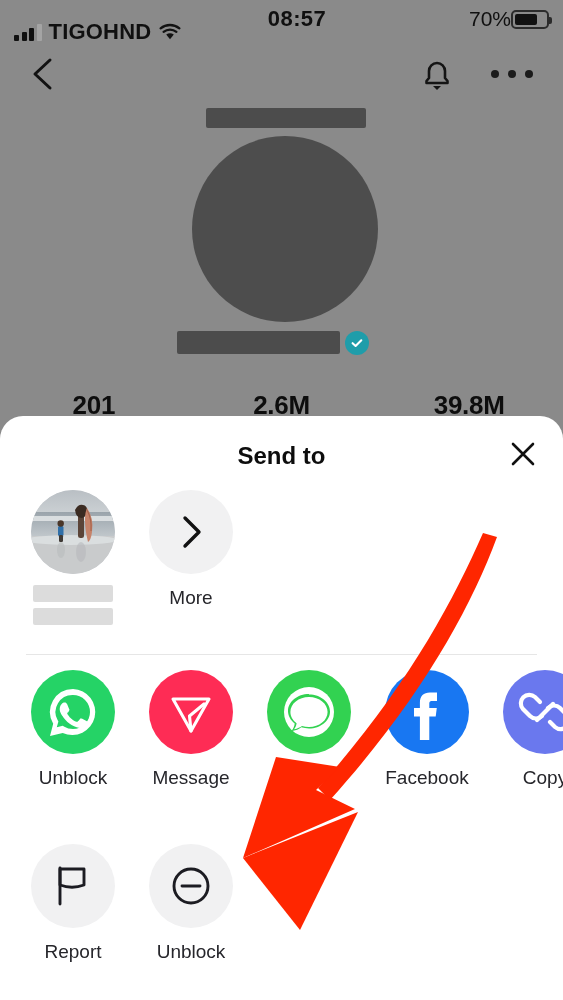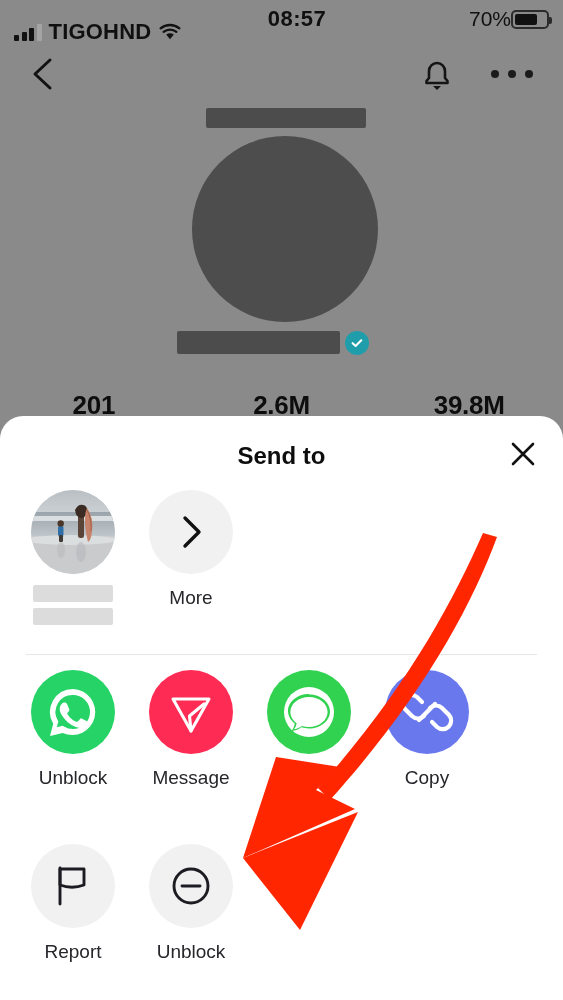--- a/index.html
+++ b/index.html
@@ -336,20 +336,29 @@
             <circle cx="42" cy="42" r="25" fill="#ffffff"></circle>
             <path d="M42 24 c-11.6 0-21 7.6-21 17 0 4.9 2.6 9.3 6.7 12.4 -.3 3-1.6 5.7-3.7 7.9
                      4.8-.6 8.2-2.4 10.3-4 2.4.7 5 1.1 7.7 1.1 11.6 0 21-7.6 21-17 0-9.4-9.4-17-21-17 Z" fill="#32D251"></path>
             <path d="M42 27 c-10.3 0-18.6 6.7-18.6 15 0 4.4 2.4 8.4 6.2 11.2 -.3 2.3-1.2 4.3-2.6 6
                      3.6-.6 6.3-1.9 8-3.2 2.2.7 4.5 1 7 1 10.3 0 18.6-6.7 18.6-15 0-8.3-8.3-15-18.6-15 Z" fill="#ffffff"></path>
           </svg>
         </div>
         <div class="cell-label"></div>
       </div>
 
+      <div class="cell">
+        <div class="cell-circle" style="background:#1877F2;">
+          <svg width="84" height="84" viewBox="0 0 84 84">
+            <path d="M52 31 h-5.6 c-1.4 0-2.1.9-2.1 2.4 V38 h7.5 l-1.1 8.4 h-6.4 V70 h-9.4 V46.4 H29 V38 h5.9 v-5.6
+                     c0-6.2 3.7-9.9 10-9.9 H52 Z" fill="#ffffff"></path>
+          </svg>
+        </div>
+        <div class="cell-label">Facebook</div>
+      </div>
 
       <div class="cell">
         <div class="cell-circle" style="background:#6A78EE;">
           <svg width="84" height="84" viewBox="0 0 84 84">
             <g stroke="#ffffff" stroke-width="4.2" fill="none" stroke-linecap="round">
               <path d="M37 32 l-5-5 a8.5 8.5 0 0 0-12 12 l7 7 a8.5 8.5 0 0 0 12 0"></path>
               <path d="M47 52 l5 5 a8.5 8.5 0 0 0 12-12 l-7-7 a8.5 8.5 0 0 0-12 0"></path>
               <path d="M34 50 L50 34"></path>
             </g>
           </svg>

